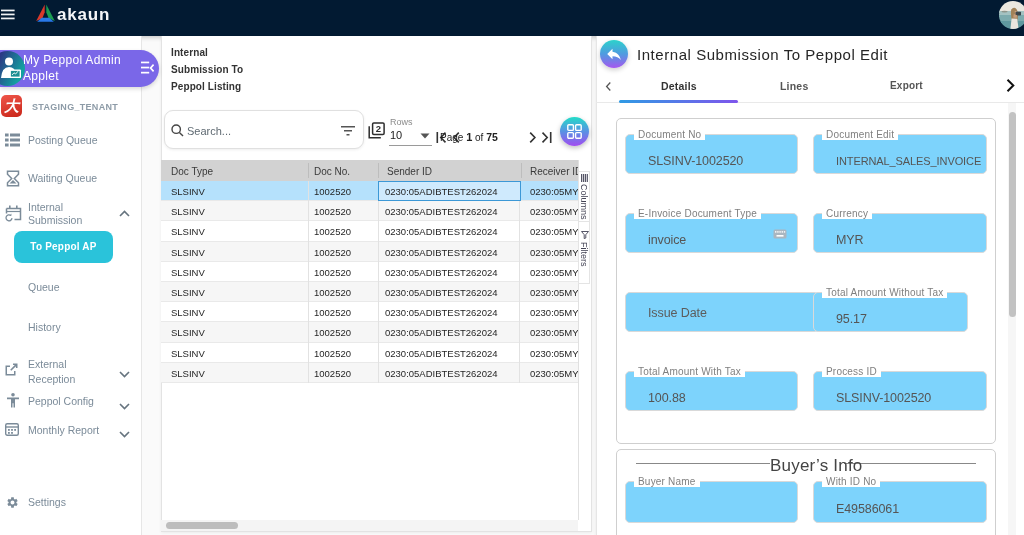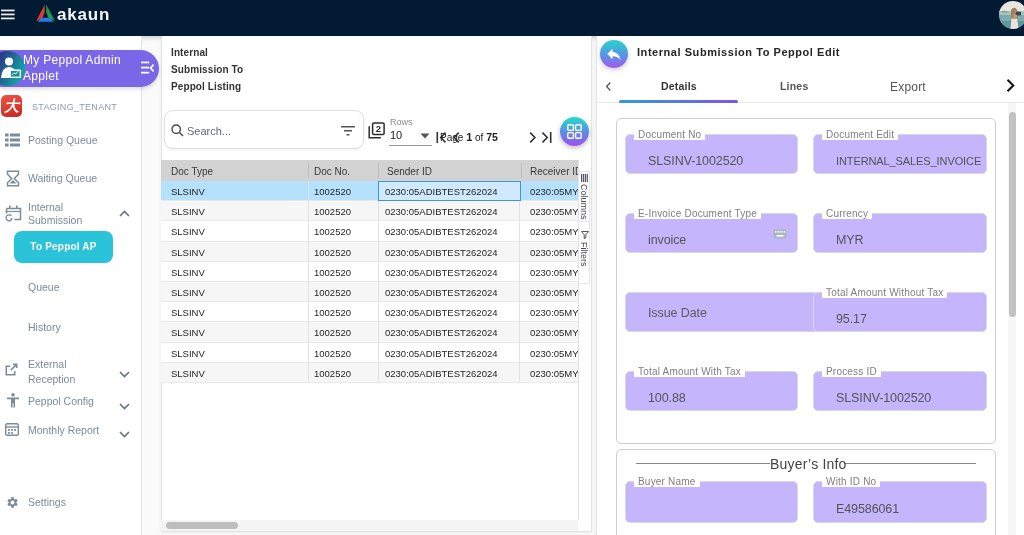--- a/index.html
+++ b/index.html
@@ -3,21 +3,21 @@
 *{margin:0;padding:0;box-sizing:border-box}
 html,body{width:1024px;height:535px;overflow:hidden;background:#fafafa;font-family:"Liberation Sans",sans-serif;position:relative}
 .abs{position:absolute}
 span{white-space:nowrap}
 .topbar{left:0;top:0;width:1024px;height:36px;background:#021a32;box-shadow:0 2px 4px rgba(0,0,0,.18)}
 .sidebar{left:0;top:36px;width:142px;height:499px;background:#fff;border-right:1px solid #e6e6e6}
 .midpanel{left:161px;top:36px;width:431px;height:496px;background:#fff;border:1px solid #e3e3e3;border-top:none;box-shadow:0 1px 3px rgba(0,0,0,.06)}
 .rightpanel{left:596px;top:36px;width:428px;height:499px;background:#fff;border-left:1px solid #e6e6e6;box-shadow:-1px 1px 3px rgba(0,0,0,.05)}
 .menutext{font-size:10.5px;color:#7b8b99;white-space:nowrap}
 .mi{color:#7b8b99}
-.field{position:absolute;border:1px solid #d9d9d9;border-radius:5px;background:#c4b5fd}
+.field{position:absolute;border:1px solid #d9d9d9;border-radius:5px;background:#7dd3fc}
 .flabel{position:absolute;top:-6px;left:8px;background:#fff;padding:0 4px;font-size:10px;color:#7f7f7f;letter-spacing:.2px;line-height:11px}
 .fval{position:absolute;left:22px;top:19px;font-size:12.5px;color:#555;letter-spacing:-.1px}
 </style></head>
 <body>
 <div class="abs topbar"></div>
 
 <svg class="abs" style="left:1px;top:9px" width="15" height="12" viewBox="0 0 15 12">
 <rect x="0" y="0.6" width="13.6" height="1.7" fill="#f2f4f6"></rect>
 <rect x="0" y="4.6" width="13.6" height="1.7" fill="#f2f4f6"></rect>
 <rect x="0" y="8.6" width="13.6" height="1.7" fill="#f2f4f6"></rect>
@@ -60,21 +60,21 @@
 </div>
 <div class="abs" style="left:23px;top:53px;width:112px;color:#fff;font-size:12px;font-weight:500;line-height:15.5px;letter-spacing:.3px">My Peppol Admin Applet</div>
 <svg class="abs" style="left:140.5px;top:61px" width="13" height="14" viewBox="0 0 13 14">
 <rect x="0" y="0.6" width="8.2" height="1.7" fill="#fff"></rect>
     <rect x="0" y="5.7" width="8.2" height="1.7" fill="#fff"></rect>
     <rect x="0" y="10.8" width="8.2" height="1.7" fill="#fff"></rect>
 <path d="M12.6 3.6 L9.6 7 L12.6 10.4" stroke="#fff" stroke-width="1.7" fill="none"></path>
 </svg>
 
 <div class="abs" style="left:1px;top:95px;width:21px;height:22px;border-radius:5px;background:linear-gradient(160deg,#ef5549,#c92619);color:#fff;font-size:15px;font-weight:bold;font-style:italic;text-align:center;line-height:21px">大</div>
-<div class="abs" style="left:32px;top:102px;font-size:9px;font-weight:normal;color:#8d9ba7;letter-spacing:.3px">STAGING_TENANT</div>
+<div class="abs" style="left:32px;top:102px;font-size:9px;font-weight:bold;color:#8d9ba7;letter-spacing:.3px">STAGING_TENANT</div>
 
 <svg class="abs mi" style="left:5px;top:133px" width="15" height="14" viewBox="0 0 15 14" fill="#7b8b99">
 <rect x="0" y="0.5" width="3.6" height="3"></rect>
     <rect x="5" y="0.5" width="10" height="3"></rect>
 <rect x="0" y="5.5" width="3.6" height="3"></rect>
     <rect x="5" y="5.5" width="10" height="3"></rect>
 <rect x="0" y="10.5" width="3.6" height="3"></rect>
     <rect x="5" y="10.5" width="10" height="3"></rect>
 </svg>
 <div class="abs menutext" style="left:28px;top:134px">Posting Queue</div>
@@ -284,28 +284,28 @@
 <div class="abs" style="left:579px;top:184px;font-size:9px;color:#445;writing-mode:vertical-rl">Columns</div>
 <svg class="abs" style="left:581px;top:231px" width="8" height="8" viewBox="0 0 8 8">
     <path d="M0.5 0.5 h7 l-2.7 3.2 v3.3 l-1.6 0.6 v-3.9 z" fill="none" stroke="#556" stroke-width="1"></path>
   </svg>
 <div class="abs" style="left:579px;top:242px;font-size:9px;color:#445;writing-mode:vertical-rl">Filters</div>
 
 <div class="abs" style="left:600px;top:40px;width:28px;height:28px;border-radius:50%;background:linear-gradient(180deg,#2cd2cb,#4f9be0 50%,#a557ef);box-shadow:0 2px 5px rgba(0,0,0,.2)"></div>
 <svg class="abs" style="left:605px;top:45px" width="18" height="18" viewBox="0 0 24 24">
     <path d="M10 9V5l-7 7 7 7v-4.1c5 0 8.5 1.6 11 5.1-1-5-4-10-11-11z" fill="#fff"></path>
   </svg>
-<div class="abs" style="left:637px;top:46px;font-size:11px;font-weight:bold;color:#262626;letter-spacing:.55px">Internal Submission To Peppol Edit</div>
+<div class="abs" style="left:637px;top:46px;font-size:15px;font-weight:normal;color:#262626;letter-spacing:.55px">Internal Submission To Peppol Edit</div>
 
 <svg class="abs" style="left:605px;top:82px" width="6" height="9" viewBox="0 0 6 9">
     <path d="M5.3 0.5 L1.6 4.5 L5.3 8.5" stroke="#555" stroke-width="1.3" fill="none"></path>
   </svg>
 <div class="abs" style="left:661px;top:80px;font-size:10.5px;font-weight:bold;color:#333;letter-spacing:.2px">Details</div>
 <div class="abs" style="left:780px;top:80px;font-size:10.5px;font-weight:600;color:#555;letter-spacing:.2px">Lines</div>
-<div class="abs" style="left:890px;top:80px;font-size:12px;font-weight:400;color:#555;letter-spacing:.2px">Export</div>
+<div class="abs" style="left:890px;top:80px;font-size:10px;font-weight:700;color:#555;letter-spacing:.2px">Export</div>
 <svg class="abs" style="left:1006px;top:79px" width="9" height="13" viewBox="0 0 9 13">
     <path d="M1.5 0.8 L7.3 6.5 L1.5 12.2" stroke="#111" stroke-width="2" fill="none"></path>
   </svg>
 <div class="abs" style="left:596px;top:102px;width:428px;height:1px;background:#e9e9e9"></div>
 <div class="abs" style="left:619px;top:99.5px;width:119px;height:3.5px;border-radius:2px;background:linear-gradient(90deg,#2f9ae4,#7e55ec)"></div>
 
 <div class="abs" style="left:1008px;top:103px;width:8px;height:432px;background:#f6f6f6"></div>
 <div class="abs" style="left:1008.5px;top:112px;width:7px;height:205px;background:#c2c2c2;border-radius:4px"></div>
 
 <div class="abs" style="left:616px;top:118px;width:380px;height:326px;border:1px solid #cfcfcf;border-radius:5px"></div>
@@ -332,36 +332,36 @@
       </g>
     </svg>
   </div>
 <div class="field" style="left:813px;top:213px;width:174px;height:40px">
     <span class="flabel">Currency</span>
     <span class="fval">MYR</span>
   </div>
 <div class="field" style="left:625px;top:292px;width:194px;height:40px">
     <span class="fval" style="top:13px;color:#5c5c5c">Issue Date</span>
   </div>
-<div class="field" style="left:813px;top:292px;width:174px;height:40px">
+<div class="field" style="left:813px;top:292px;width:155px;height:40px">
     <span class="flabel">Total Amount Without Tax</span>
     <span class="fval">95.17</span>
   </div>
 <div class="field" style="left:625px;top:371px;width:173px;height:40px">
     <span class="flabel">Total Amount With Tax</span>
     <span class="fval">100.88</span>
   </div>
 <div class="field" style="left:813px;top:371px;width:174px;height:40px">
     <span class="flabel">Process ID</span>
     <span class="fval">SLSINV-1002520</span>
   </div>
 
 <div class="abs" style="left:616px;top:449px;width:380px;height:120px;border:1px solid #cfcfcf;border-radius:5px;background:#fff"></div>
 <div class="abs" style="left:636px;top:463px;width:134px;height:1px;background:#888"></div>
 <div class="abs" style="left:844px;top:463px;width:132px;height:1px;background:#888"></div>
-<div class="abs" style="left:770px;top:456px;width:74px;text-align:center;font-size:14px;color:#444;letter-spacing:.2px;white-space:nowrap">Buyer’s Info</div>
+<div class="abs" style="left:770px;top:456px;width:74px;text-align:center;font-size:17px;color:#444;letter-spacing:.2px;white-space:nowrap">Buyer’s Info</div>
 <div class="field" style="left:625px;top:481px;width:173px;height:42px">
     <span class="flabel">Buyer Name</span>
   </div>
 <div class="field" style="left:813px;top:481px;width:174px;height:42px">
     <span class="flabel">With ID No</span>
     <span class="fval" style="top:20px">E49586061</span>
   </div>
 
 </body></html>

